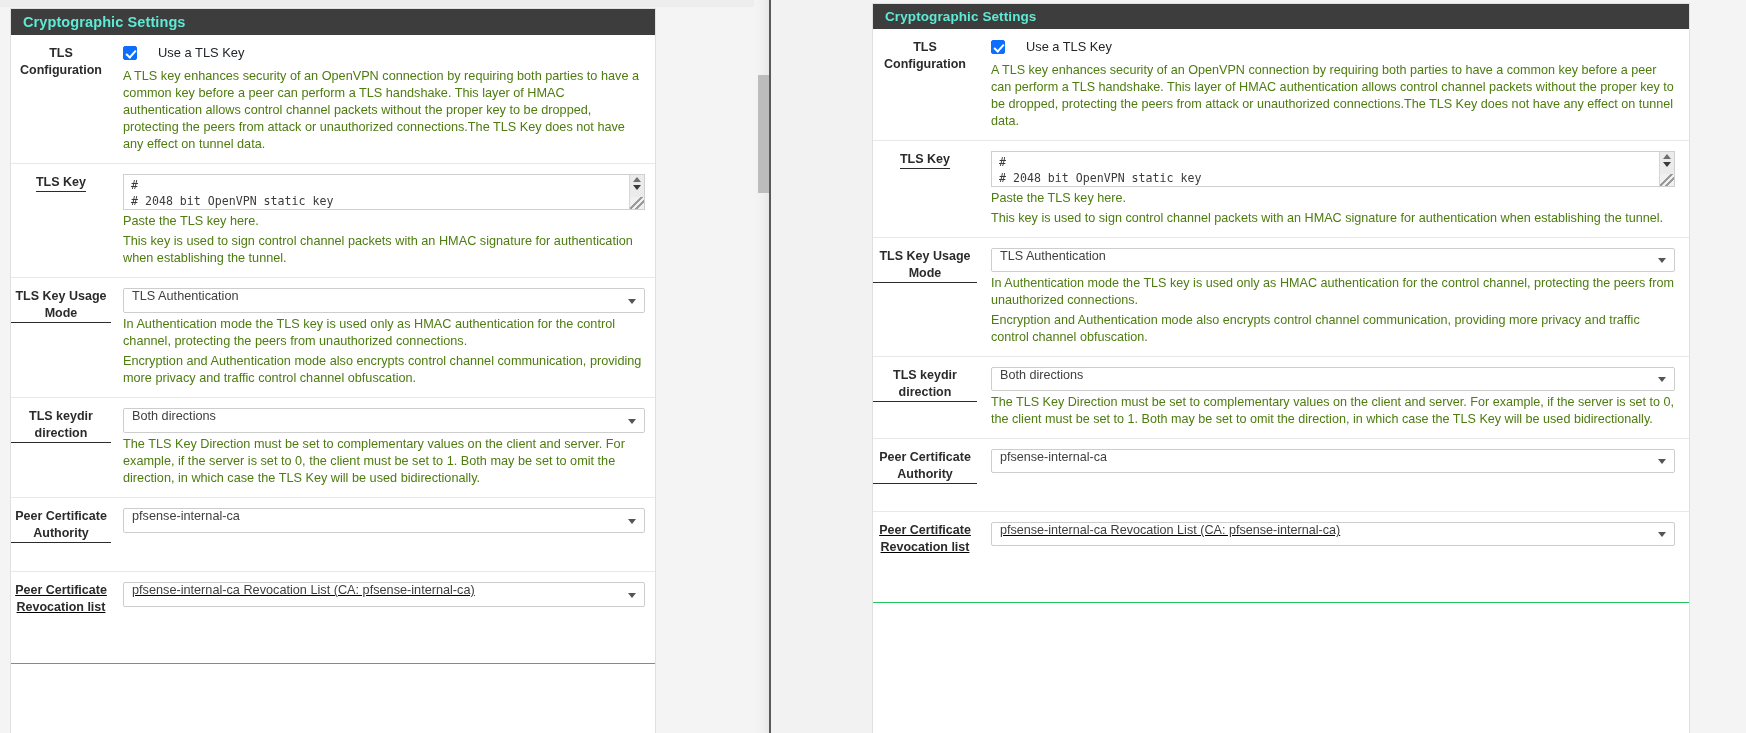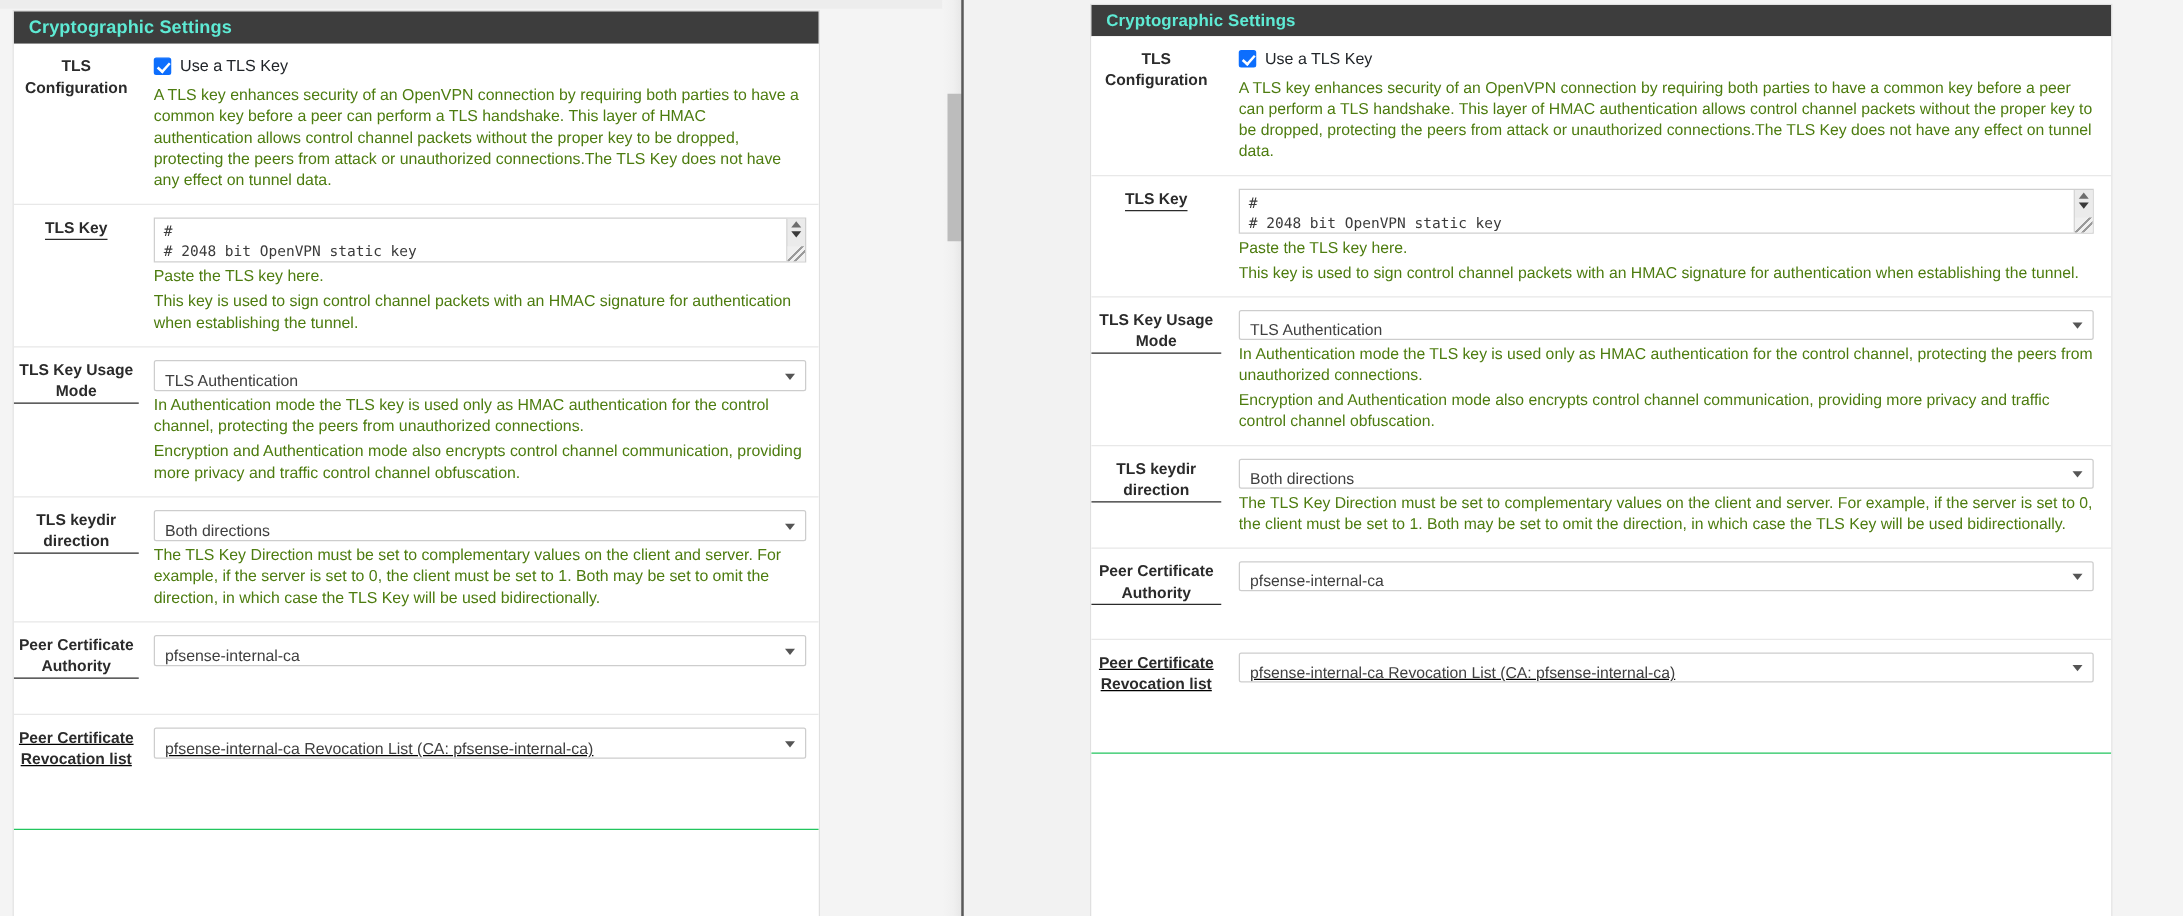--- a/index.html
+++ b/index.html
@@ -71,21 +71,21 @@
   #panel-left .helptext   { font-size: 12.7px; }
 
   
   #panel-right .fl-label   { width: 118px; font-size: 12.5px; }
   #panel-right .fl-control { font-size: 12.6px; }
   #panel-right .helptext   { font-size: 12.6px; }
   #panel-right .fl-control { padding-right: 14px; }
   #panel-right .fl-label   { padding-right: 14px; }
 
   
-  .cbline { display: flex; align-items: center; gap: 7px; margin-bottom: 8px; }
+  .cbline { display: flex; align-items: center; gap: 21px; margin-bottom: 8px; }
   .cbox {
     width: 14px; height: 14px;
     background: #0d6efd;
     border: 1px solid #0d6efd;
     border-radius: 2px;
     position: relative;
     flex: none;
   }
   .cbox::after {
     content: "";
@@ -147,21 +147,21 @@
 
   
   .sel {
     position: relative;
     width: 100%;
     height: 25px;
     border: 1px solid #cdcdcd;
     border-radius: 2px;
     background: #fff;
     display: flex;
-    align-items: flex-end;
+    align-items: flex-start;
     padding: 0 24px 0 8px;
     color: #3f3f3f;
     white-space: nowrap;
     overflow: hidden;
   }
   #panel-left .sel  { font-size: 12.7px; height: 25px; }
   #panel-right .sel { font-size: 12.6px; height: 24px; }
   .sel-caret {
     position: absolute;
     right: 8px; top: 50%;

